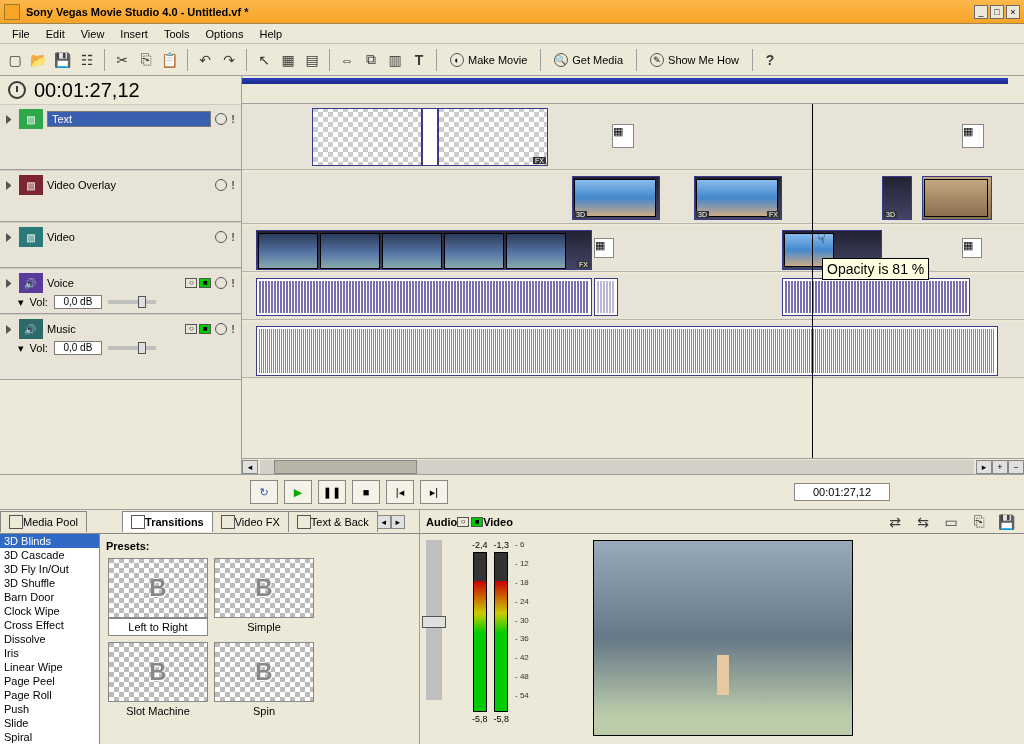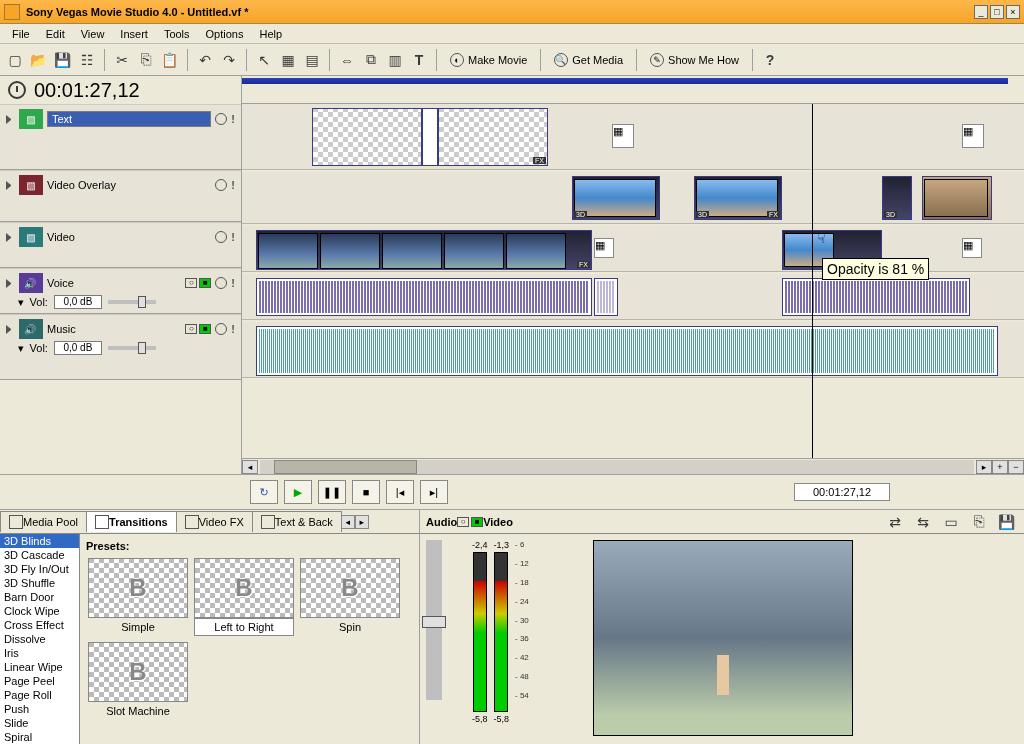--- a/index.html
+++ b/index.html
@@ -84,25 +84,25 @@
 .transport { height: 34px; background: #ece9d8; display: flex; align-items: center; padding: 2px 8px; gap: 6px; margin-left: 242px; }
 .tr-btn { width: 28px; height: 24px; border: 1px solid #888; background: #f5f2e7; display: flex; align-items: center; justify-content: center; cursor: pointer; }
 .tr-btn.play { color: #0a0; }
 .tr-btn.loop { color: #1a4aba; }
 .time-field { border: 1px solid #888; background: #fff; padding: 2px 18px; margin-left: 340px; font-size: 11px; }
 
 .bottom-zone { flex: 1; display: flex; border-top: 1px solid #9f9f9f; }
 .bz-left { width: 420px; border-right: 1px solid #9f9f9f; display: flex; flex-direction: column; }
 .tabs { height: 24px; display: flex; align-items: center; border-bottom: 1px solid #888; background: #ece9d8; }
 .tab { padding: 3px 8px; border: 1px solid #888; border-bottom: none; background: #ece9d8; display: flex; align-items: center; cursor: pointer; margin-right: -1px; }
-.tab.active { background: #fff; font-weight: bold; }
+.tab.active { background: #fff; font-weight: bold; margin-left: 36px; }
 .tab-ic { width: 14px; height: 14px; border: 1px solid #555; display: inline-block; }
 .tab-arrow { width: 14px; height: 14px; border: 1px solid #888; background: #e0e0e0; text-align: center; font-size: 9px; line-height: 12px; cursor: pointer; }
 .bz-left-body { flex: 1; display: flex; background: #fff; overflow: hidden; }
-.list { width: 80px; border-right: 1px solid #888; background: #fff; overflow-y: auto; }
+.list { width: 100px; border-right: 1px solid #888; background: #fff; overflow-y: auto; }
 .list div { padding: 1px 4px; cursor: pointer; white-space: nowrap; }
 .list div.sel { background: #316ac5; color: #fff; }
 .presets { flex: 1; background: #ece9d8; padding: 4px; overflow: hidden; }
 .presets .hdr { font-weight: bold; padding: 2px; }
 .preset-grid { display: flex; flex-wrap: wrap; gap: 6px; padding: 4px; }
 .preset { width: 100px; height: 78px; display: flex; flex-direction: column; }
 .preset .img { flex: 1; background: repeating-conic-gradient(#bbb 0% 25%, #fff 0% 50%) 0 / 10px 10px; border: 1px solid #888; position: relative; }
 .preset .img::after { content: "B"; position: absolute; left: 50%; top: 50%; transform: translate(-50%,-50%); font-size: 24px; font-weight: bold; color: #888; text-shadow: 1px 1px 0 #fff; }
 .preset .lbl { height: 18px; text-align: center; padding: 2px; background: #ece9d8; border: 1px solid transparent; }
 .preset.sel .lbl { border-color: #888; background: #fff; }
@@ -393,35 +393,35 @@
             <div>Linear Wipe</div>
             <div>Page Peel</div>
             <div>Page Roll</div>
             <div>Push</div>
             <div>Slide</div>
             <div>Spiral</div>
           </div>
         <div class="presets">
           <div class="hdr">Presets:</div>
           <div class="preset-grid" id="preset-grid">
+              <div class="preset sel">
+                <div class="img"></div>
+                <div class="lbl">Left to Right</div>
+              </div>
               <div class="preset">
                 <div class="img"></div>
                 <div class="lbl">Simple</div>
               </div>
-              <div class="preset sel">
+              <div class="preset">
                 <div class="img"></div>
-                <div class="lbl">Left to Right</div>
+                <div class="lbl">Slot Machine</div>
               </div>
               <div class="preset">
                 <div class="img"></div>
                 <div class="lbl">Spin</div>
-              </div>
-              <div class="preset">
-                <div class="img"></div>
-                <div class="lbl">Slot Machine</div>
               </div>
             </div>
         </div>
       </div>
     </div>
     <div class="bz-right">
       <div class="bz-right-head">
         <span class="lbl">Audio</span>
         <span class="mute-solo">
             <span>○</span>

